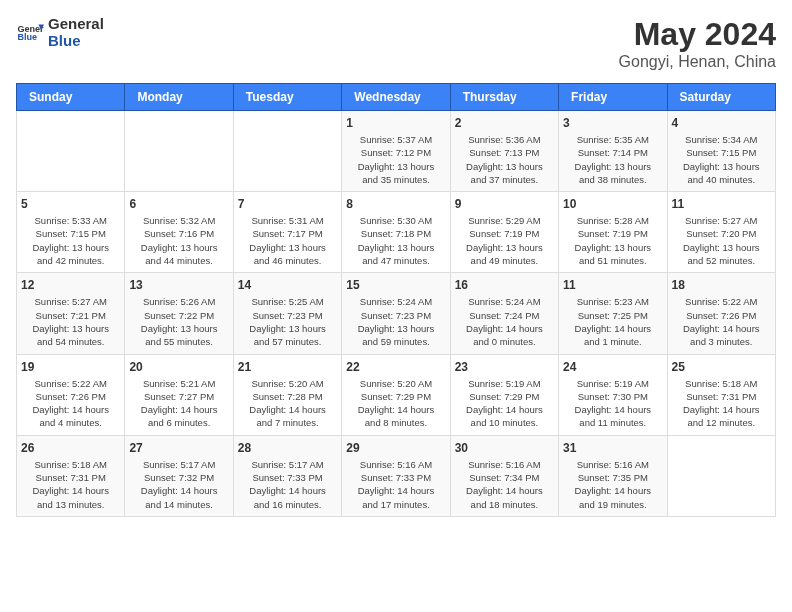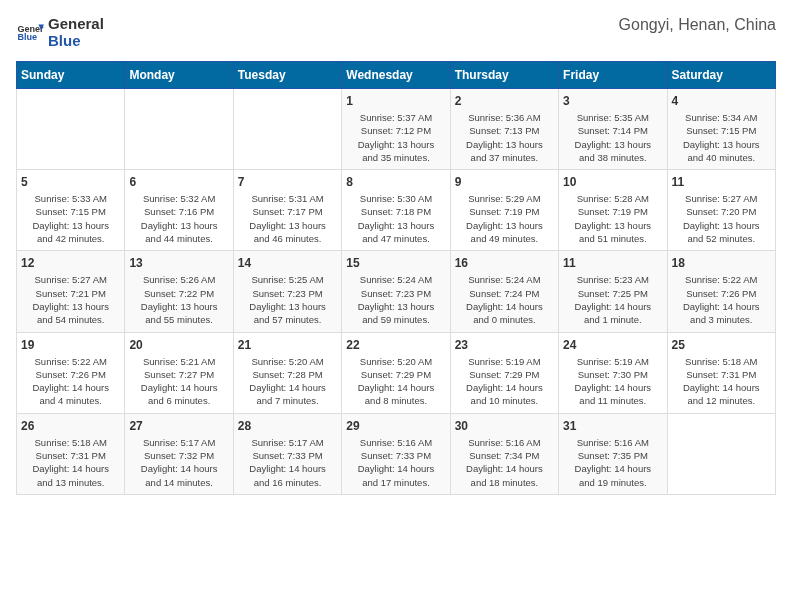--- a/index.html
+++ b/index.html
@@ -36,25 +36,25 @@
     .subtitle {
       font-size: 16px;
       color: #555;
     }
     table {
       width: 100%;
       border-collapse: collapse;
       table-layout: fixed;
     }
     thead tr th {
-      background-color: #0369a1;
+      background-color: #3b82f6;
       color: #fff;
       font-size: 12px;
       font-weight: bold;
-      padding: 6px 4px;
+      padding: 6px 12px;
       text-align: left;
       border: 1px solid #2255aa;
     }
     tbody tr td {
       vertical-align: top;
       padding: 5px 4px;
       font-size: 10px;
       color: #333;
       border: 1px solid #ddd;
       background: #fff;
@@ -88,20 +88,21 @@
       <text x="2" y="18" font-size="13" font-weight="bold" fill="#333">General</text>
       <text x="2" y="30" font-size="13" font-weight="bold" fill="#2255aa">Blue</text>
       <polygon points="32,8 40,8 36,16" fill="#2255aa"></polygon>
     </svg>
     <div style="display:flex;flex-direction:column;line-height:1.1;">
       <span style="font-size:15px;font-weight:bold;color:#333;">General</span>
       <span style="font-size:15px;font-weight:bold;color:#2255aa;">Blue</span>
     </div>
   </div>
   <div class="title-area">
+    <div class="main-title">May 2024</div>
     <div class="subtitle">Gongyi, Henan, China</div>
   </div>
 </div>
 
 <table>
   <thead>
     <tr>
     <th>Sunday</th>
         <th>Monday</th>
         <th>Tuesday</th>

